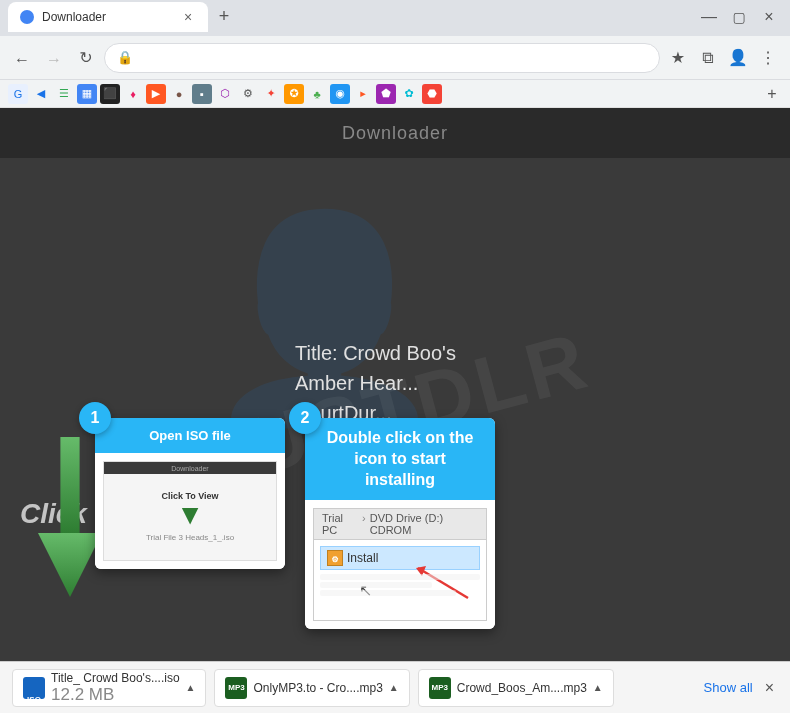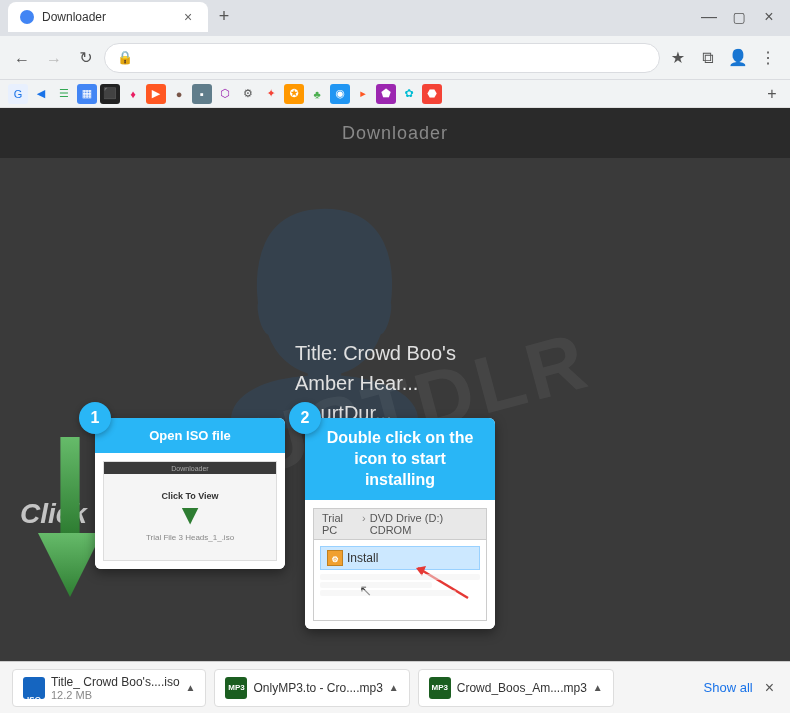--- a/index.html
+++ b/index.html
@@ -365,21 +365,21 @@
     .dl-item-icon {
       width: 22px; height: 22px;
       background: #1565c0;
       border-radius: 3px;
       display: flex; align-items: center; justify-content: center;
       color: #fff; font-size: 10px; font-weight: bold;
     }
 
     .dl-item-info { display: flex; flex-direction: column; }
     .dl-item-name { font-size: 12px; color: #333; font-weight: 400; }
-    .dl-item-size { font-size: 11px; color: #888; }
+    .dl-item-size { font-size: 17px; color: #888; }
 
     .dl-chevron { color: #555; font-size: 10px; cursor: pointer; }
 
     .dl-show-all {
       margin-left: auto;
       color: #1a73e8;
       font-size: 13px;
       cursor: pointer;
       white-space: nowrap;
     }

